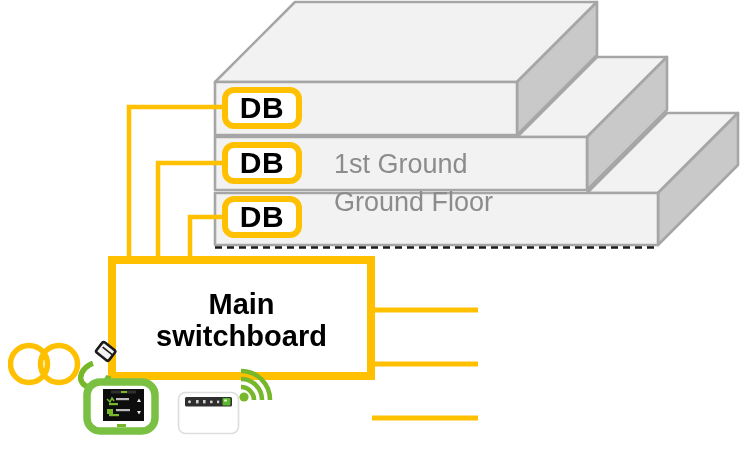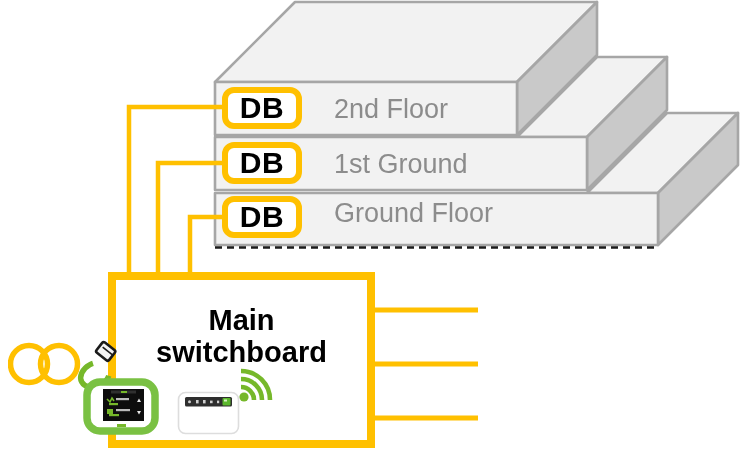--- a/index.html
+++ b/index.html
@@ -29,24 +29,24 @@
     background:#fff;border:6px solid var(--accent-orange);border-radius:12px;
     display:flex;align-items:center;justify-content:center;
     font-size:30px;font-weight:bold;color:var(--text-black);letter-spacing:0.5px;
     z-index:3;
   }
   .db-badge.f2{top:87px;} .db-badge.f1{top:142px;} .db-badge.f0{top:196px;}
   .floor-label{
     position:absolute;left:334px;width:300px;height:53px;display:flex;align-items:center;
     font-size:27px;color:var(--label-gray);z-index:3;
   }
-  .floor-label.f2{top:83px;} .floor-label.f1{top:138px;} .floor-label.f0{top:187px;text-align:right;}
+  .floor-label.f2{top:83px;} .floor-label.f1{top:138px;} .floor-label.f0{top:176px;text-align:right;}
 
   .switchboard{
-    position:absolute;left:108px;top:272px;width:267px;height:176px;box-sizing:border-box;
+    position:absolute;left:108px;top:256px;width:267px;height:124px;box-sizing:border-box;
     background:#fff;border:8px solid var(--accent-orange);z-index:2;
   }
   .switchboard-title{
     margin:24px auto 0 auto;width:230px;text-align:center;
     font-size:29px;line-height:1.12;font-weight:bold;color:var(--text-black);
   }
   .icon-abs{position:absolute;z-index:4;}
 </style>
 </head>
 <body>
@@ -85,21 +85,20 @@
       <line class="stub" x1="372" y1="310" x2="478" y2="310"></line>
       <line class="stub" x1="372" y1="364" x2="478" y2="364"></line>
       <line class="stub" x1="372" y1="418" x2="478" y2="418"></line>
     </g>
   </svg>
 
   <div class="db-badge f2">DB</div>
   <div class="db-badge f1">DB</div>
   <div class="db-badge f0">DB</div>
 
-  <div class="floor-label f2">2nd Floor</div>
   <div class="floor-label f1">1st Ground</div>
   <div class="floor-label f0">Ground Floor</div>
 
   <div class="switchboard">
     <div class="switchboard-title">Main switchboard</div>
   </div>
 
   <svg class="icon-abs" style="left:237px;top:366px;" width="38" height="38" viewBox="0 0 38 38">
     <circle cx="7" cy="31" r="4.6" fill="var(--accent-green)"></circle>
     <path d="M4,21 A13,13 0 0 1 17,34" fill="none" stroke="var(--accent-green)" stroke-width="4.6"></path>

